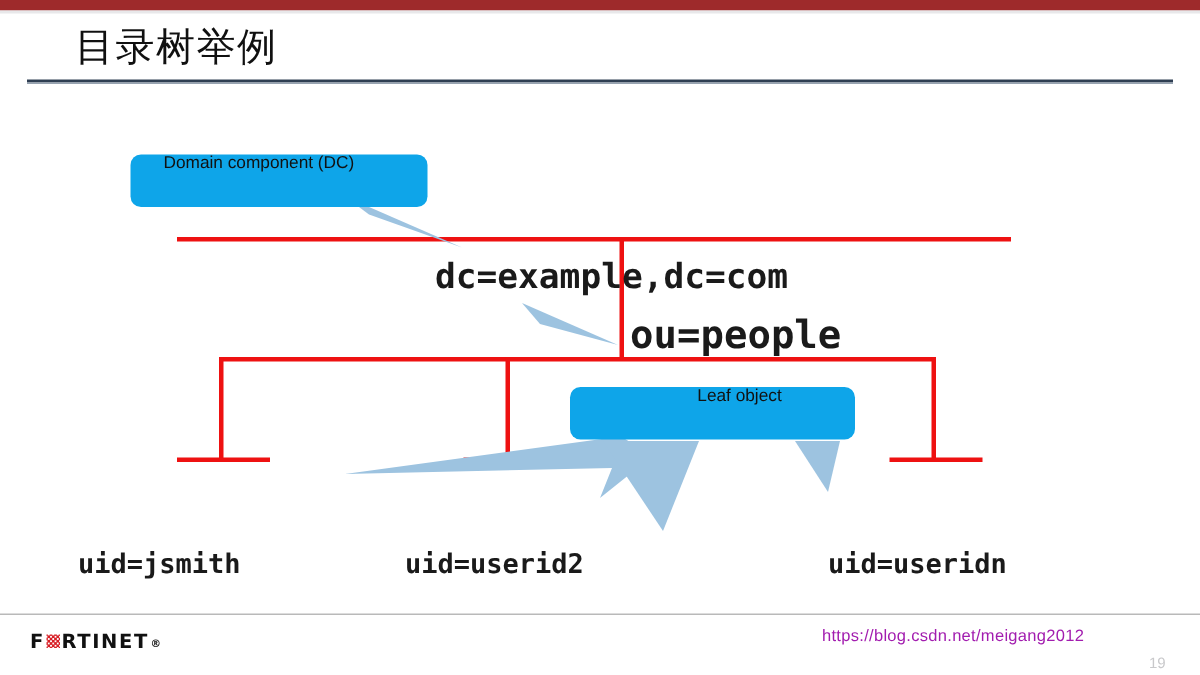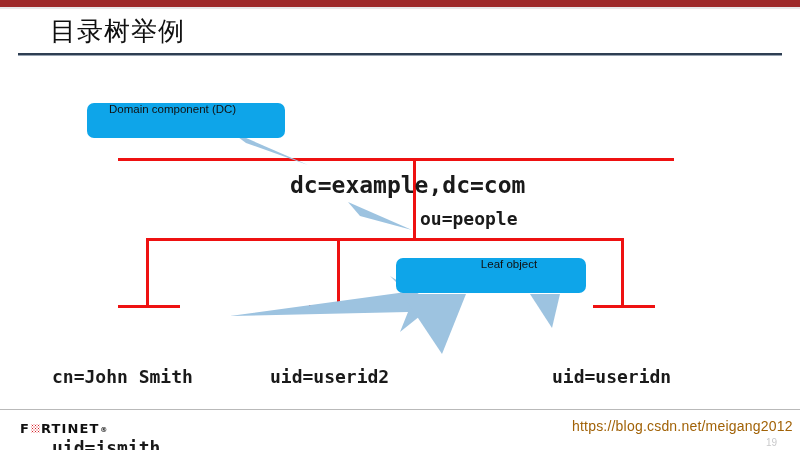--- a/index.html
+++ b/index.html
@@ -64,21 +64,21 @@
   
   .dn {
     position: absolute;
     font-family: "DejaVu Sans Mono", "Liberation Mono", monospace;
     font-weight: bold;
     color: #1a1a1a;
     white-space: pre;
     line-height: 1.32;
   }
   .dn-root  { font-size: 23px; left: 290px; top: 138px; margin-top: 32px; }
-  .dn-ou    { font-size: 18px; left: 420px; top: 207px; }
+  .dn-ou    { font-size: 26px; left: 420px; top: 207px; }
   .dn-leaf  { font-size: 18px; }
   .dn-leaf1 { left: 52px;  top: 317px; }
   .dn-leaf2 { left: 270px; top: 317px; }
   .dn-leaf3 { left: 552px; top: 317px; }
 
   
   .callout {
     position: absolute;
     background: #0ea5e9;
     border-radius: 7px;
@@ -93,21 +93,21 @@
     left: 87px; top: 103px;
     width: 198px; height: 35px;
     padding-left: 22px;
   }
   .callout-container {
     left: 220px; top: 190px;
     width: 147px; height: 30px;
     padding-left: 18px;
   }
   .callout-leaf {
-    left: 396px; top: 258px;
+    left: 380px; top: 258px;
     width: 190px; height: 35px;
     justify-content: center;
     padding-right: 8px;
     padding-left: 44px;
   }
   .tail { position: absolute; overflow: visible; }
 
   
   .footer-rule {
     position: absolute;
@@ -141,26 +141,25 @@
     background-image:
       radial-gradient(#d81f26 40%, transparent 42%),
       radial-gradient(#d81f26 40%, transparent 42%);
     background-size: 3px 3px;
     background-position: 0 0, 1.5px 1.5px;
     border: 0;
   }
   .watermark {
     position: absolute;
     left: 548px; top: 418px;
-    font-size: 14px;
-    color: #a16207;
+    font-size: 11px;
+    color: #a21caf;
     font-family: "Liberation Sans", sans-serif;
     white-space: nowrap;
     letter-spacing: 0.2px;
-    margin-left: 24px;
   }
   .page-num {
     position: absolute;
     left: 766px; top: 421px;
     font-size: 10px;
     color: #c9c9cb;
     font-family: "Liberation Sans", sans-serif;
     margin-top: 16px;
   }
 </style>
@@ -187,21 +186,20 @@
   <div class="ln" style="left:337px; top:238px; width:3px; height:70px;"></div>
   <div class="ln" style="left:309px; top:305px; width:62px; height:3px;"></div>
 
   <div class="ln" style="left:621px; top:238px; width:3px; height:70px;"></div>
   <div class="ln" style="left:593px; top:305px; width:62px; height:3px;"></div>
 
   <div class="dn dn-root">dc=example,dc=com</div>
   <div class="dn dn-ou">ou=people</div>
 
   <div class="dn dn-leaf dn-leaf1">
-    <div>cn=John Smith</div>
     <div>uid=jsmith</div>
   </div>
   <div class="dn dn-leaf dn-leaf2">
     <div>uid=userid2</div>
   </div>
   <div class="dn dn-leaf dn-leaf3">
     <div>uid=useridn</div>
   </div>
 
   <svg class="tail" style="left:200px; top:125px;" width="160" height="45" viewBox="0 0 160 45">

